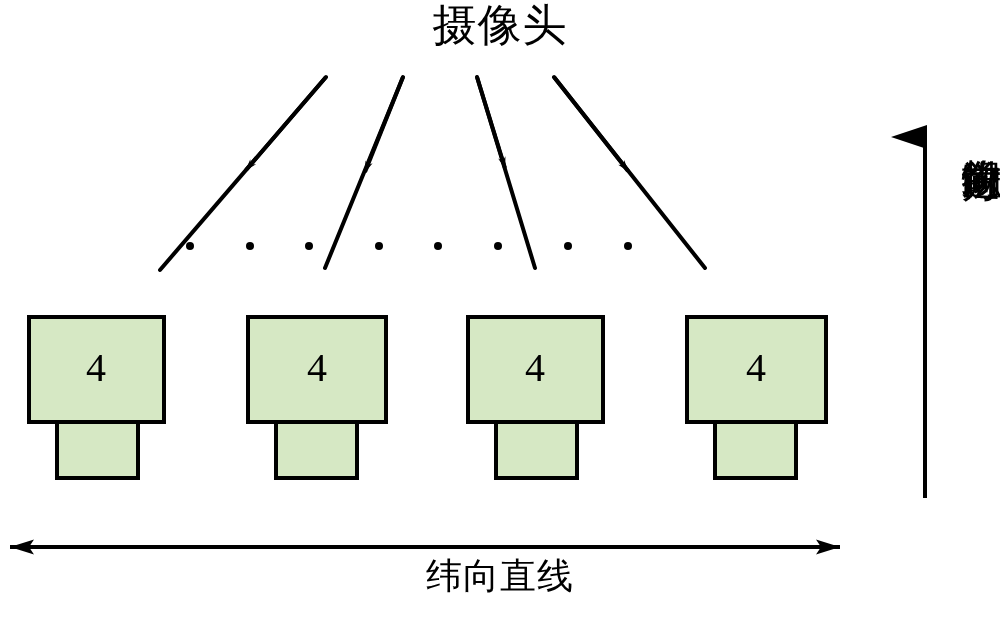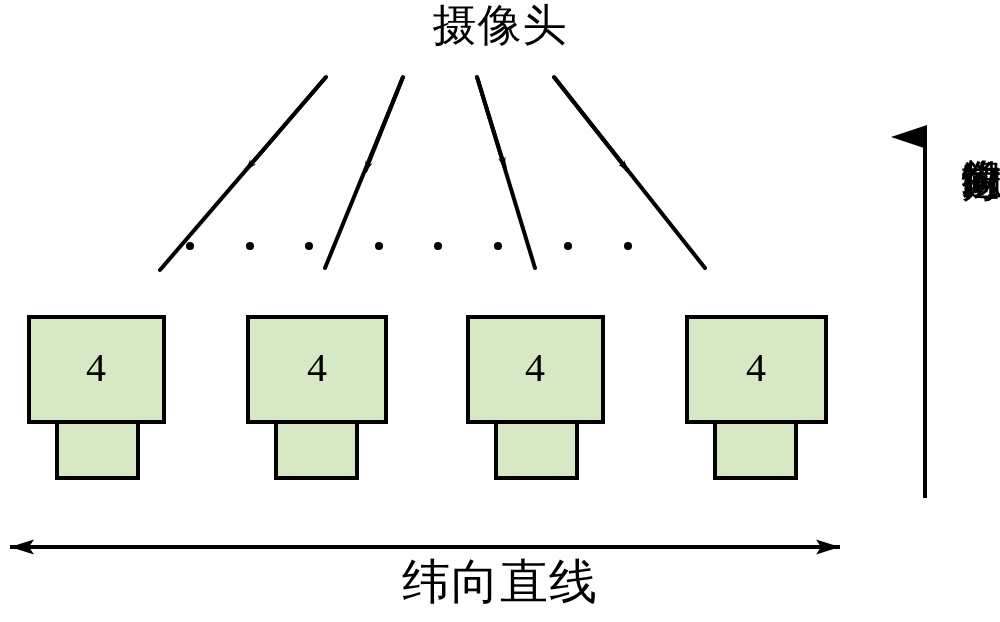--- a/index.html
+++ b/index.html
@@ -41,21 +41,21 @@
     line-height: 1.0;
     color: #000000;
     letter-spacing: 1px;
   }
   .bottom-text {
     position: absolute;
     left: 0;
     top: 558px;
     width: 1000px;
     text-align: center;
-    font-size: 48px;
+    font-size: 36px;
     line-height: 1.0;
     color: #000000;
     letter-spacing: 1px;
   }
   .vertical-text {
     position: absolute;
     left: 952px;
     top: 128px;
     width: 50px;
     font-size: 40px;

